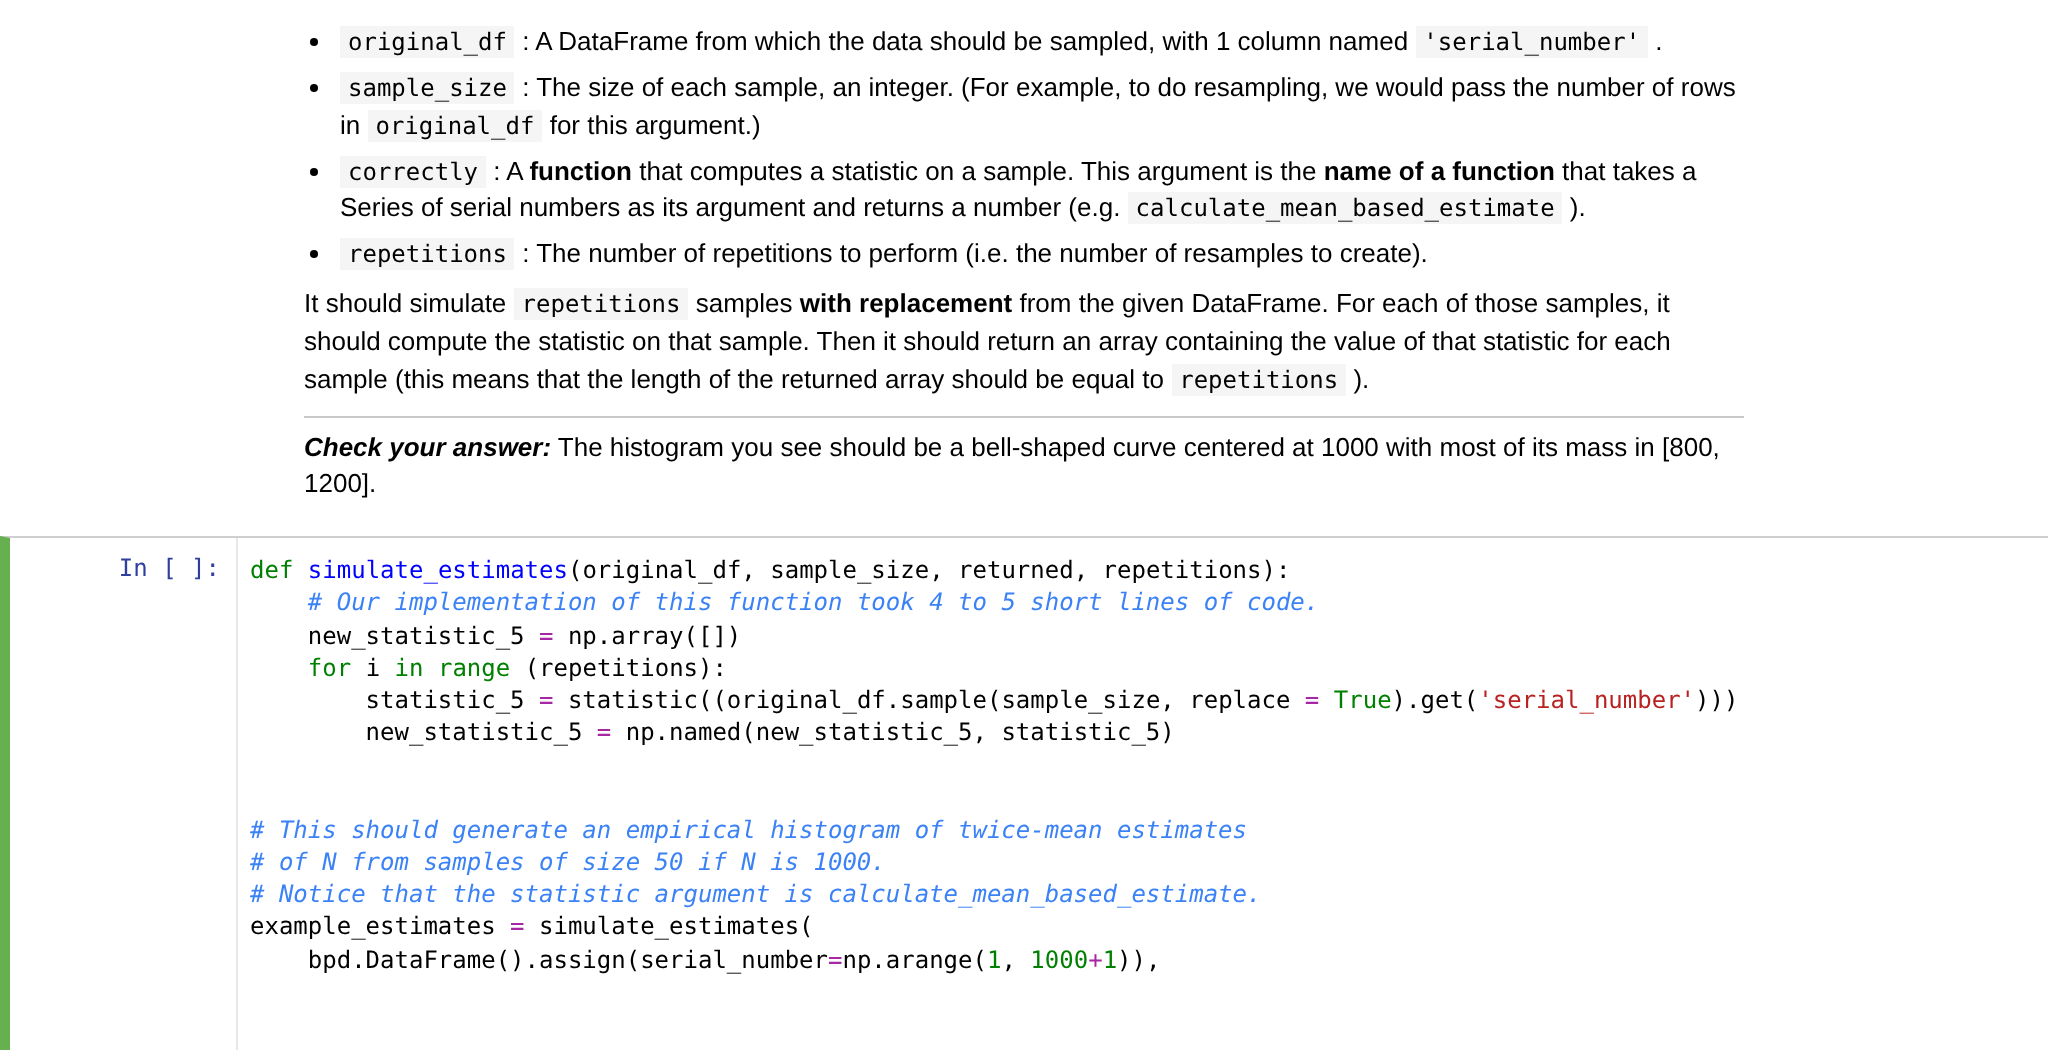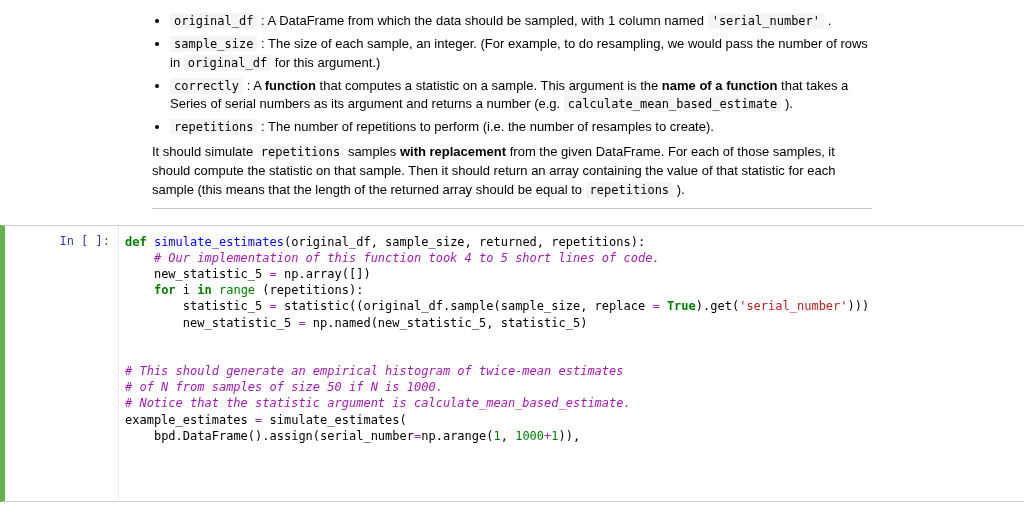--- a/index.html
+++ b/index.html
@@ -54,27 +54,27 @@
   .code {
     flex: 1;
     padding: 8px 0 8px 6px;
     border-left: 1px solid #e8e8e8;
     font-family: "Menlo","Consolas",monospace;
     font-size: 12px;
     line-height: 1.35;
     white-space: pre;
     overflow: hidden;
   }
-  .kw   { color: #008000; font-weight: bold; }
+  .kw   { color: #008000; font-weight: normal; }
   .bkw  { color: #008000; text-align: right; }
   .func { color: #0000ff; }
   .str  { color: #ba2121; }
   .num  { color: #008000; }
   .op   { color: #a626a4; }
-  .cm   { color: #a21caf; font-style: italic; }
+  .cm   { color: #3b82f6; font-style: italic; }
 </style>
 </head>
 <body>
 
 <div class="page">
   <div class="prose">
 
     <ul>
       <li>
         <code class="inline">original_df</code><span> : A DataFrame from which the data should be sampled, with 1 column named </span><code class="inline">'serial_number'</code><span> .</span>
@@ -90,20 +90,23 @@
       </li>
     </ul>
 
     <p>
       <span>It should simulate </span><code class="inline">repetitions</code><span> samples </span><b>with replacement</b><span> from the given DataFrame. For each of those samples, it should compute the statistic on that sample. Then it should return an array containing the value of that statistic for each sample (this means that the length of the returned array should be equal to </span><code class="inline">repetitions</code><span> ).</span>
     </p>
 
 
     <div class="hr"></div>
 
+    <p>
+      <b><i>Check your answer:</i></b><span> The histogram you see should be a bell-shaped curve centered at 1000 with most of its mass in [800, 1200].</span>
+    </p>
   </div>
 
   <div class="cell">
     <div class="prompt"><span>In [ ]:</span></div>
     <div class="code"><span class="kw">def</span> <span class="func">simulate_estimates</span><span>(original_df, sample_size, returned, repetitions):</span>
     <span class="cm"># Our implementation of this function took 4 to 5 short lines of code.</span>
     <span>new_statistic_5 </span><span class="op">=</span><span> np.array([])</span>
     <span class="kw">for</span><span> i </span><span class="kw">in</span><span> </span><span class="bkw">range</span><span> (repetitions):</span>
         <span>statistic_5 </span><span class="op">=</span><span> statistic((original_df.sample(sample_size, replace </span><span class="op">=</span><span> </span><span class="kw">True</span><span>).get(</span><span class="str">'serial_number'</span><span>)))</span>
         <span>new_statistic_5 </span><span class="op">=</span><span> np.named(new_statistic_5, statistic_5)</span>

